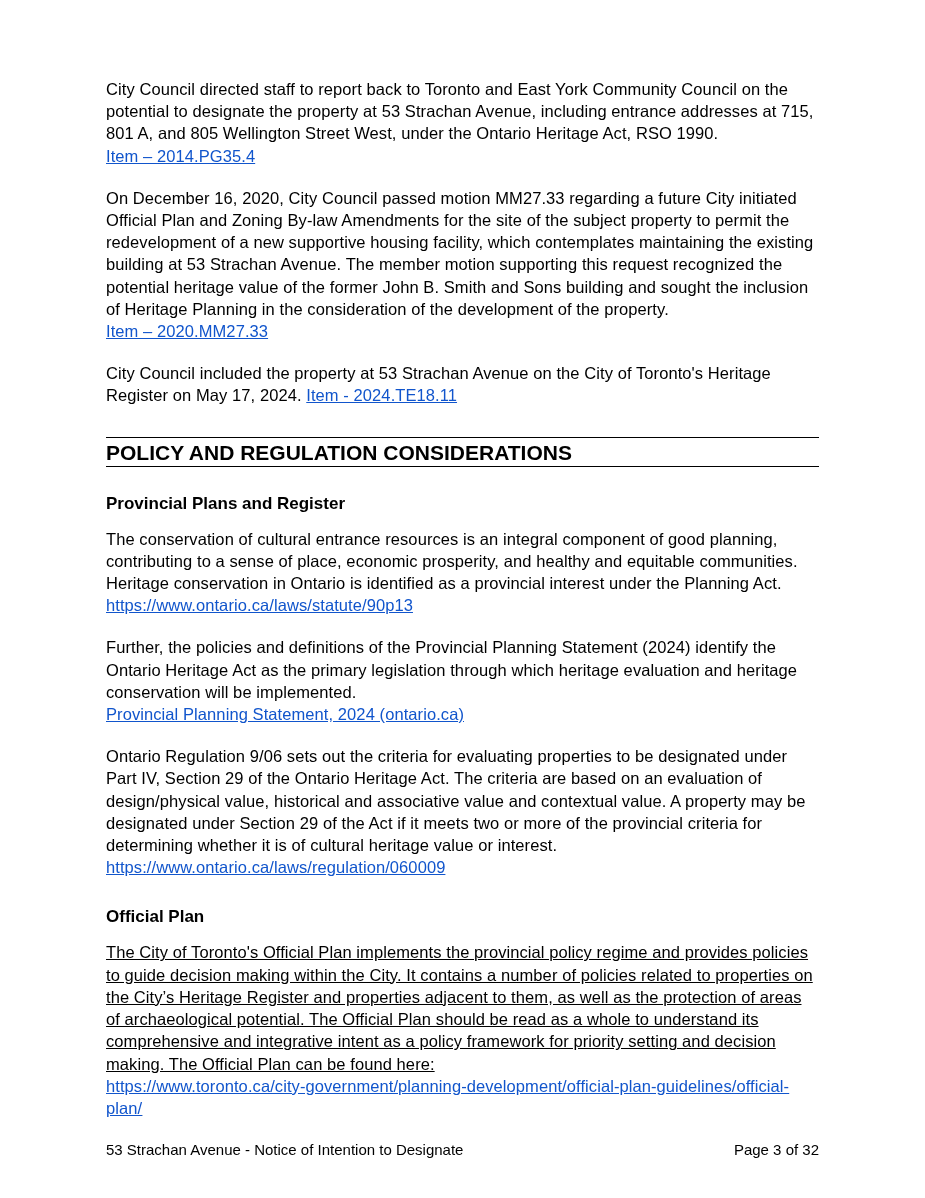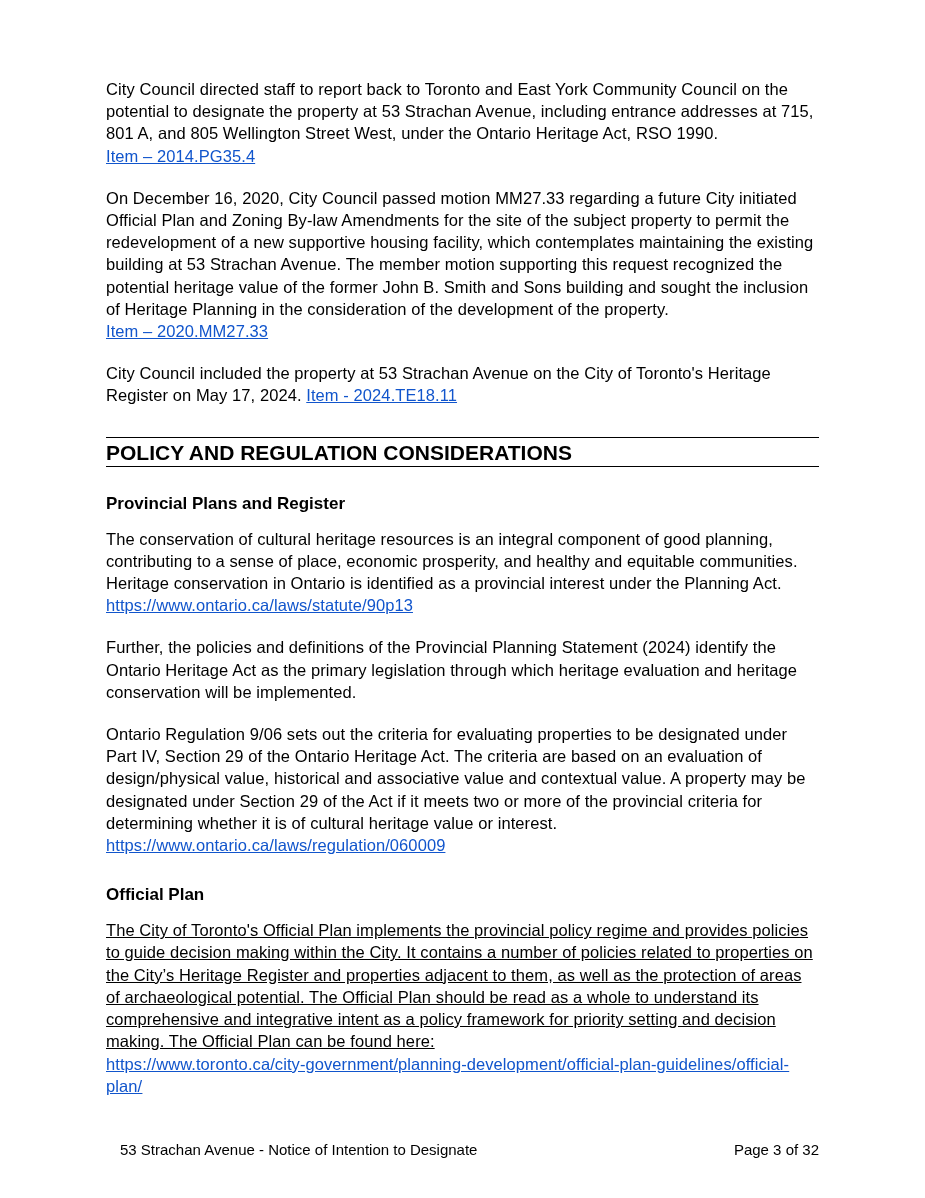--- a/index.html
+++ b/index.html
@@ -53,21 +53,21 @@
   }
   .sub-heading {
     font-size: 17px;
     font-weight: bold;
     margin: 0 0 13px 0;
     line-height: 22px;
   }
   .spacer-sm { height: 8px; }
   .footer {
     position: absolute;
-    left: 120px;
+    left: 106px;
     right: 106px;
     bottom: 38px;
     display: flex;
     justify-content: space-between;
     align-items: baseline;
     font-size: 15px;
     line-height: 20px;
   }
   .footer-left { text-align: left; }
   .footer-right { text-align: right; }
@@ -83,23 +83,23 @@
   <p class="body-text"><span>On December 16, 2020, City Council passed motion MM27.33 regarding a future City initiated Official Plan and Zoning By-law Amendments for the site of the subject property to permit the redevelopment of a new supportive housing facility, which contemplates maintaining the existing building at 53 Strachan Avenue. The member motion supporting this request recognized the potential heritage value of the former John B. Smith and Sons building and sought the inclusion of Heritage Planning in the consideration of the development of the property. </span><a class="doclink nowrap" href="#">Item – 2020.MM27.33</a></p>
 
   <p class="body-text"><span>City Council included the property at 53 Strachan Avenue on the City of Toronto's Heritage Register on May 17, 2024. </span><a class="doclink nowrap" href="#">Item - 2024.TE18.11</a></p>
 
   <div class="section-heading-wrap">
     <h2 class="section-heading">POLICY AND REGULATION CONSIDERATIONS</h2>
   </div>
 
   <h3 class="sub-heading">Provincial Plans and Register</h3>
 
-  <p class="body-text"><span>The conservation of cultural heritage resources is an integral component of good planning, contributing to a sense of place, economic prosperity, and healthy and equitable communities. Heritage conservation in Ontario is identified as a provincial interest under the Planning Act. </span><a class="doclink" href="#">https://www.ontario.ca/laws/statute/90p13</a></p>
+  <p class="body-text"><span>The conservation of cultural entrance resources is an integral component of good planning, contributing to a sense of place, economic prosperity, and healthy and equitable communities. Heritage conservation in Ontario is identified as a provincial interest under the Planning Act. </span><a class="doclink" href="#">https://www.ontario.ca/laws/statute/90p13</a></p>
 
-  <p class="body-text"><span>Further, the policies and definitions of the Provincial Planning Statement (2024) identify the Ontario Heritage Act as the primary legislation through which heritage evaluation and heritage conservation will be implemented.</span><br></p>
+  <p class="body-text"><span>Further, the policies and definitions of the Provincial Planning Statement (2024) identify the Ontario Heritage Act as the primary legislation through which heritage evaluation and heritage conservation will be implemented.</span><br><a class="doclink" href="#">Provincial Planning Statement, 2024 (ontario.ca)</a></p>
 
   <p class="body-text"><span>Ontario Regulation 9/06 sets out the criteria for evaluating properties to be designated under Part IV, Section 29 of the Ontario Heritage Act. The criteria are based on an evaluation of design/physical value, historical and associative value and contextual value.  A property may be designated under Section 29 of the Act if it meets two or more of the provincial criteria for determining whether it is of cultural heritage value or interest.</span><br><a class="doclink" href="#">https://www.ontario.ca/laws/regulation/060009</a></p>
 
   <div class="spacer-sm"></div>
 
   <h3 class="sub-heading">Official Plan</h3>
 
   <p class="body-text tight"><span>The City of Toronto's Official Plan implements the provincial policy regime and provides policies to guide decision making within the City. It contains a number of policies related to properties on the City’s Heritage Register and properties adjacent to them, as well as the protection of areas of archaeological potential. The Official Plan should be read as a whole to understand its comprehensive and integrative intent as a policy framework for priority setting and decision making. The Official Plan can be found here:</span><br><a class="doclink" href="#">https://www.toronto.ca/city-government/planning-development/official-plan-guidelines/official-plan/</a></p>
 
   <div class="footer">

